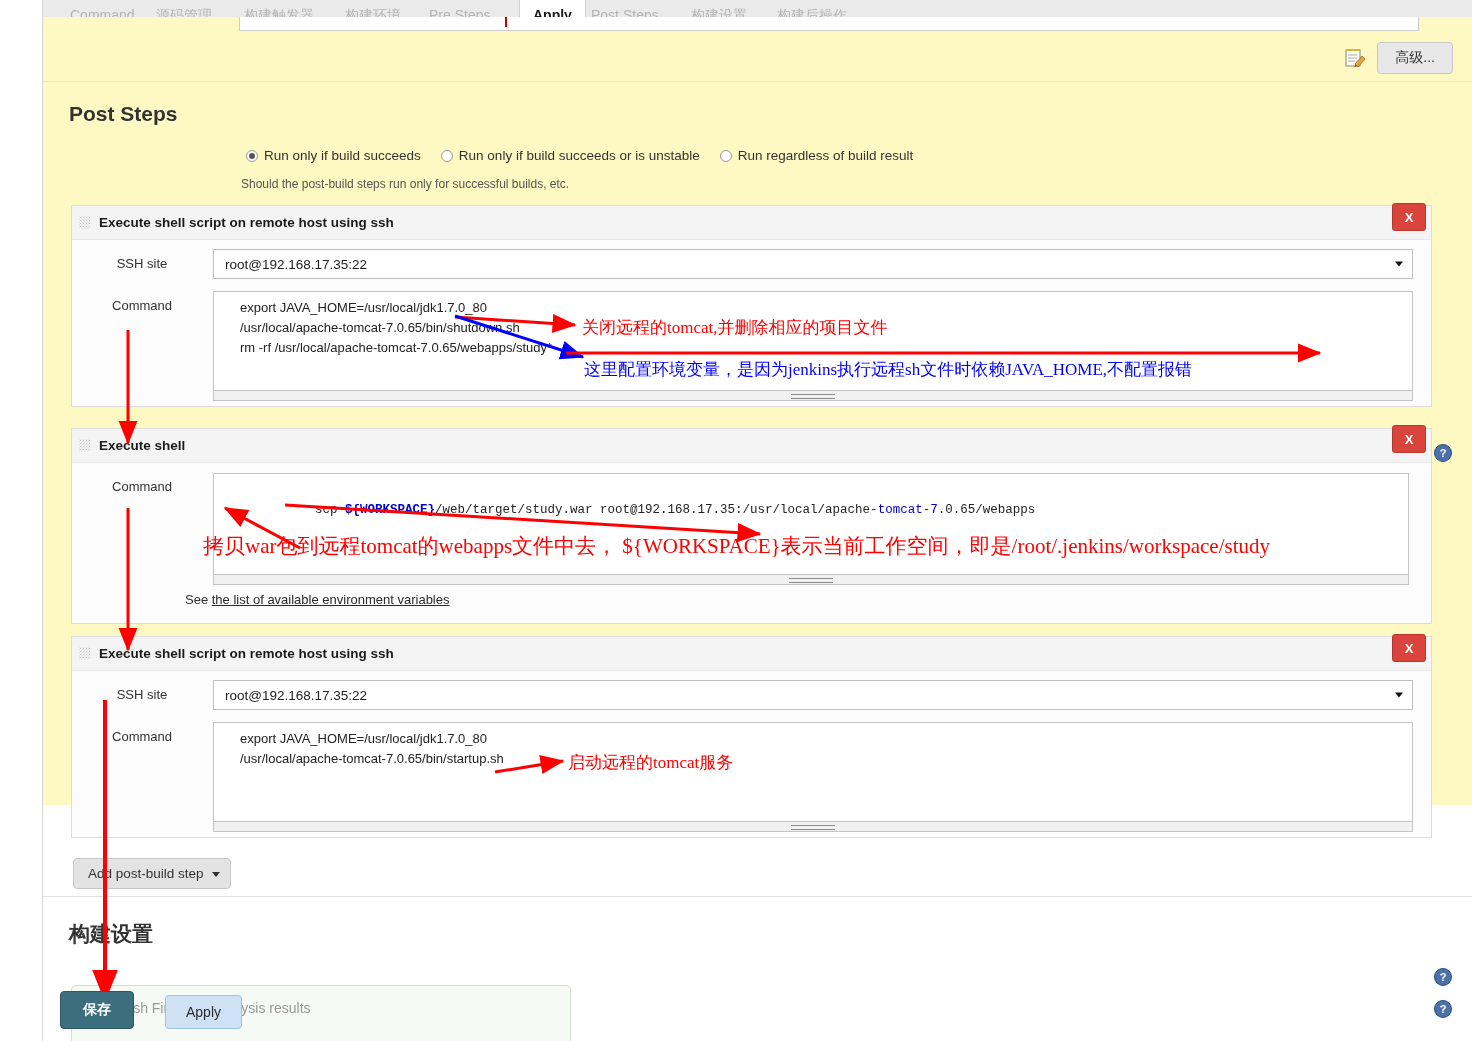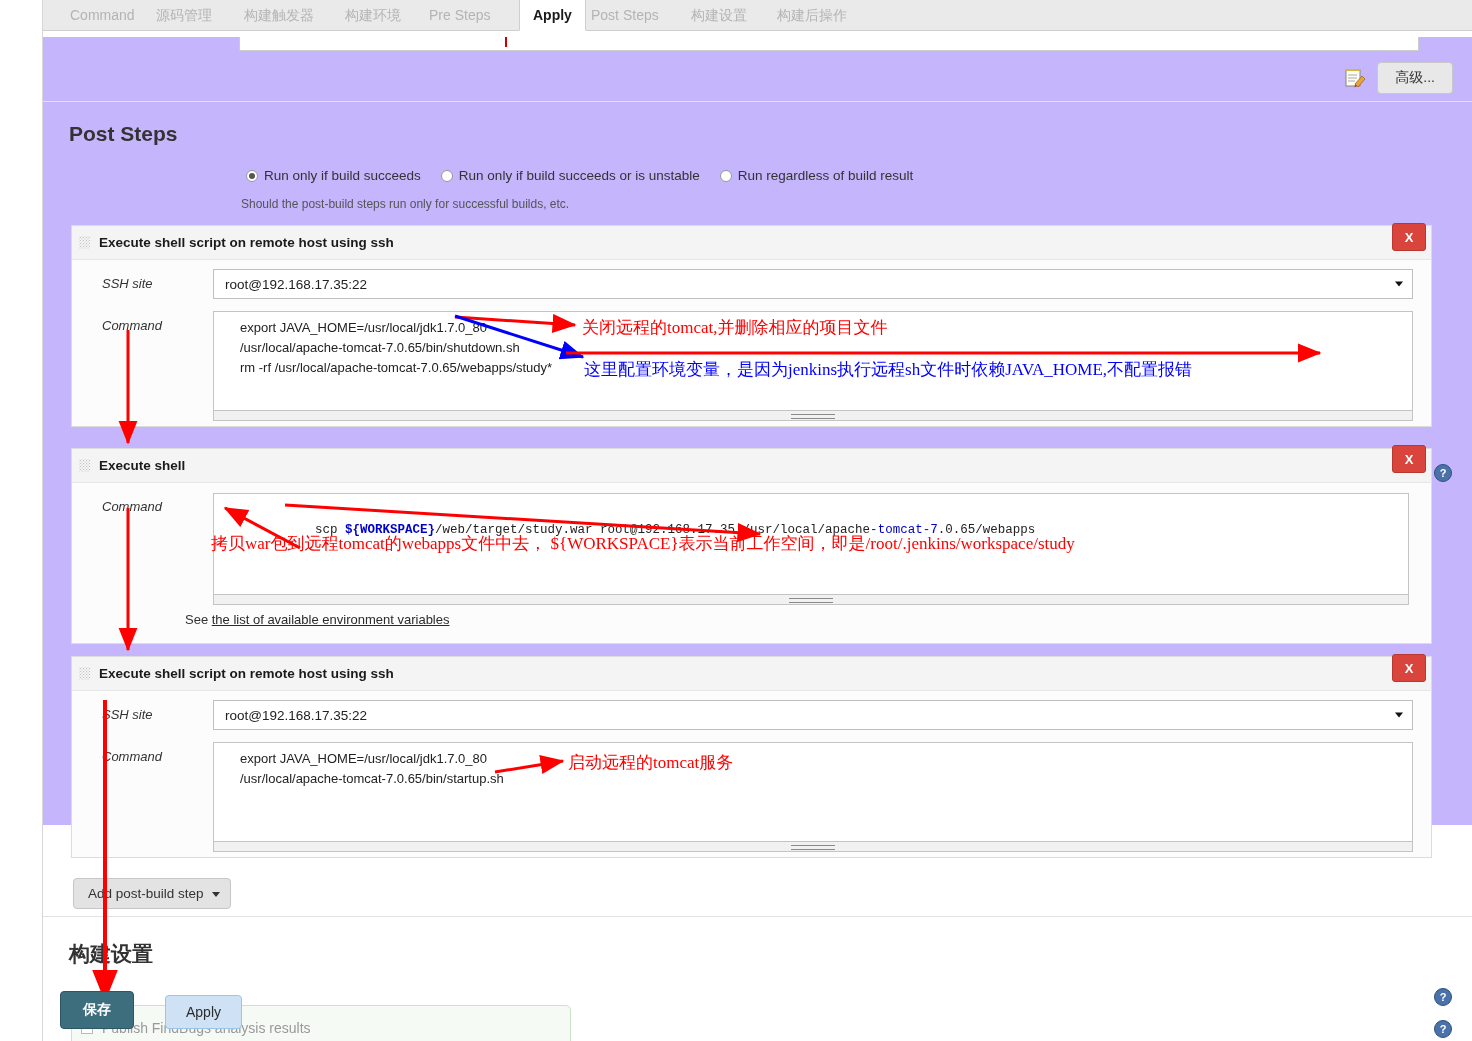--- a/index.html
+++ b/index.html
@@ -18,21 +18,21 @@
 
   
   .tabbar{position:absolute;left:0;top:0;width:1430px;height:31px;background:#eaeaea;
           border-bottom:1px solid #cfcfcf;box-sizing:border-box;}
   .tab{position:absolute;top:0;height:31px;line-height:31px;padding:0 13px;
        font-size:14px;color:#b4b4b4;box-sizing:border-box;white-space:nowrap;cursor:pointer;}
   .tab.active{background:#fff;color:#1a1a1a;font-weight:bold;
        border-left:1px solid #cfcfcf;border-right:1px solid #cfcfcf;border-bottom:1px solid #fff;}
 
   
-  .body-area{position:absolute;left:0;top:37px;width:1430px;height:788px;background:#c4b5fd;}
+  .body-area{position:absolute;left:0;top:17px;width:1430px;height:788px;background:#fef9c3;}
 
   
   .top-cut{position:absolute;left:196px;top:0px;width:1180px;height:14px;
            background:#fff;border:1px solid #ccc;border-top:none;box-sizing:border-box;}
   .top-cut .caret{position:absolute;left:265px;top:0px;width:2px;height:10px;background:#c00;}
 
   .adv-row{position:absolute;right:20px;top:25px;display:flex;align-items:center;gap:11px;}
   .notepad-icon{width:22px;height:22px;position:relative;display:inline-block;}
   .adv-btn{background:#e8e8e8;border:1px solid #c8c8c8;border-radius:4px;
            padding:6px 17px;font-size:14px;color:#333;cursor:pointer;}
@@ -64,21 +64,21 @@
   .block-title{font-size:13.5px;font-weight:bold;color:#1a1a1a;}
 
   .x-btn{position:absolute;width:32px;height:26px;background:#d9453c;color:#fff;
          border:1px solid #b8372f;border-radius:3px;font-size:13px;font-weight:bold;
          display:flex;align-items:center;justify-content:center;cursor:pointer;z-index:6;}
   .help-icon{position:absolute;width:16px;height:16px;border-radius:50%;
              background:#4a72a8;border:1px solid #2f5081;color:#fff;font-size:11px;
              font-weight:bold;display:flex;align-items:center;justify-content:center;
              cursor:pointer;z-index:6;}
 
-  .field-label{position:absolute;font-size:13px;color:#333;text-align:left;font-style:italic;}
+  .field-label{position:absolute;font-size:13px;color:#333;text-align:center;}
   .select-box{position:absolute;height:30px;background:#fff;border:1px solid #bfbfbf;
               box-sizing:border-box;display:flex;align-items:center;padding-left:11px;
               font-size:13.5px;color:#222;cursor:pointer;}
   .select-arrow{position:absolute;right:9px;top:50%;transform:translateY(-50%);
                 width:0;height:0;border-left:4px solid transparent;border-right:4px solid transparent;
                 border-top:5px solid #111;}
   .ta{position:absolute;background:#fff;border:1px solid #c4c4c4;box-sizing:border-box;
       padding:6px 26px;font-size:13px;line-height:20px;color:#222;overflow:hidden;
       white-space:pre;cursor:text;}
   .ta.mono{font-family:"Liberation Mono","DejaVu Sans Mono",monospace;font-size:12.5px;}
@@ -277,16 +277,16 @@
 
     <line x1="495" y1="772" x2="563" y2="761" stroke="#ff0000" stroke-width="3" marker-end="url(#ahR)"></line>
 
     <line x1="128" y1="330" x2="128" y2="443" stroke="#ff0000" stroke-width="3" marker-end="url(#ahR)"></line>
     <line x1="128" y1="508" x2="128" y2="650" stroke="#ff0000" stroke-width="3" marker-end="url(#ahR)"></line>
     <line x1="105" y1="700" x2="105" y2="1000" stroke="#ff0000" stroke-width="4" marker-end="url(#ahR)"></line>
   </svg>
 
   <div class="anno-txt anno-red" style="left:582px;top:316px;font-size:17px;">关闭远程的tomcat,并删除相应的项目文件</div>
   <div class="anno-txt anno-blue" style="left:584px;top:358px;font-size:17px;">这里配置环境变量，是因为jenkins执行远程sh文件时依赖JAVA_HOME,不配置报错</div>
-  <div class="anno-txt anno-red" style="left:203px;top:532px;font-size:17px;margin-left:8px;">拷贝war包到远程tomcat的webapps文件中去，  ${WORKSPACE}表示当前工作空间，即是/root/.jenkins/workspace/study</div>
+  <div class="anno-txt anno-red" style="left:203px;top:532px;font-size:21px;">拷贝war包到远程tomcat的webapps文件中去，  ${WORKSPACE}表示当前工作空间，即是/root/.jenkins/workspace/study</div>
   <div class="anno-txt anno-red" style="left:568px;top:751px;font-size:17px;">启动远程的tomcat服务</div>
 
 </div>
 
 </body></html>

